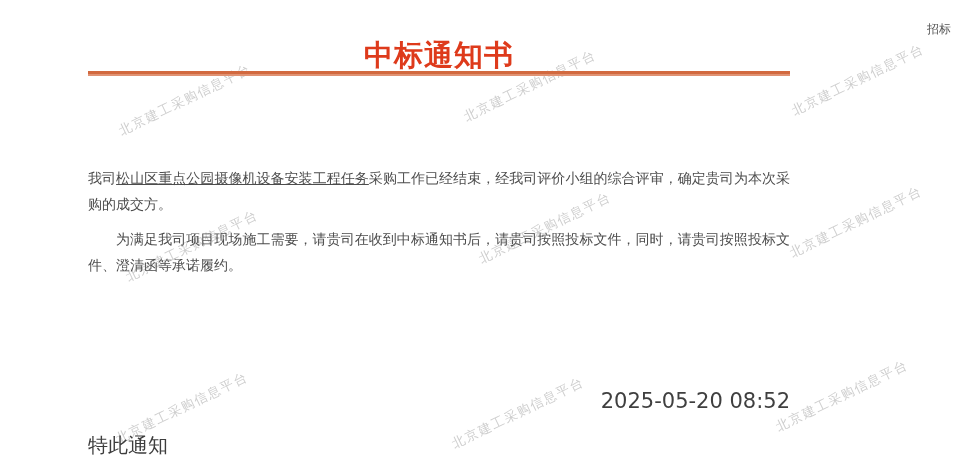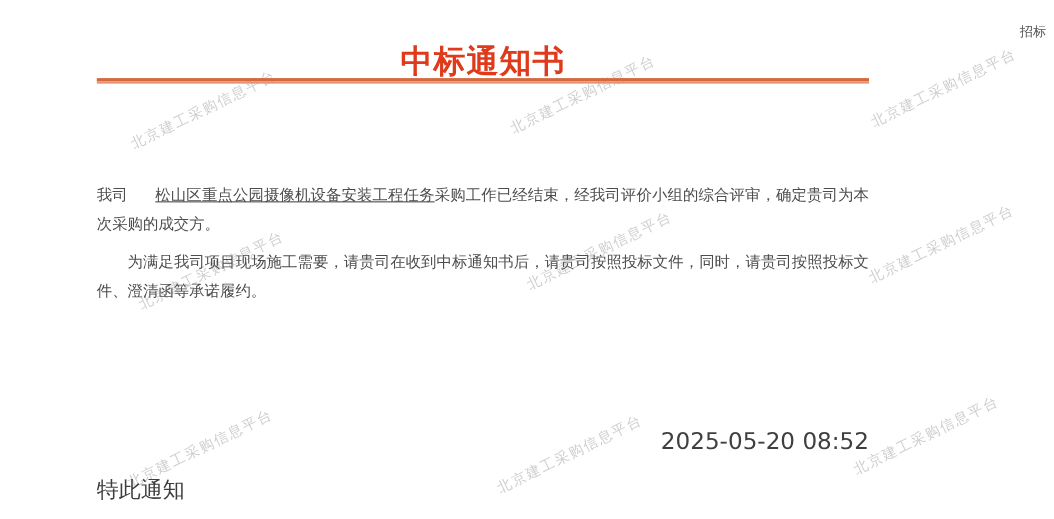--- a/index.html
+++ b/index.html
@@ -66,21 +66,21 @@
   .para {
     position: absolute;
     left: 0; width: 702px;
     font-size: 14px;
     line-height: 26px;
     color: #4d4d4d;
     text-align: justify;
   }
   .para1 { top: 165px; }
   .para2 { top: 226px; text-indent: 2em; }
-  .underlined { text-decoration: underline; margin-left: 25px; }
+  .underlined { text-decoration: underline; }
   .closing {
     position: absolute;
     top: 385px; left: 0;
     font-size: 20px;
     color: #3d3d3d;
     margin-top: 47px;
   }
   .datetime {
     position: absolute;
     top: 389px; right: 0;

